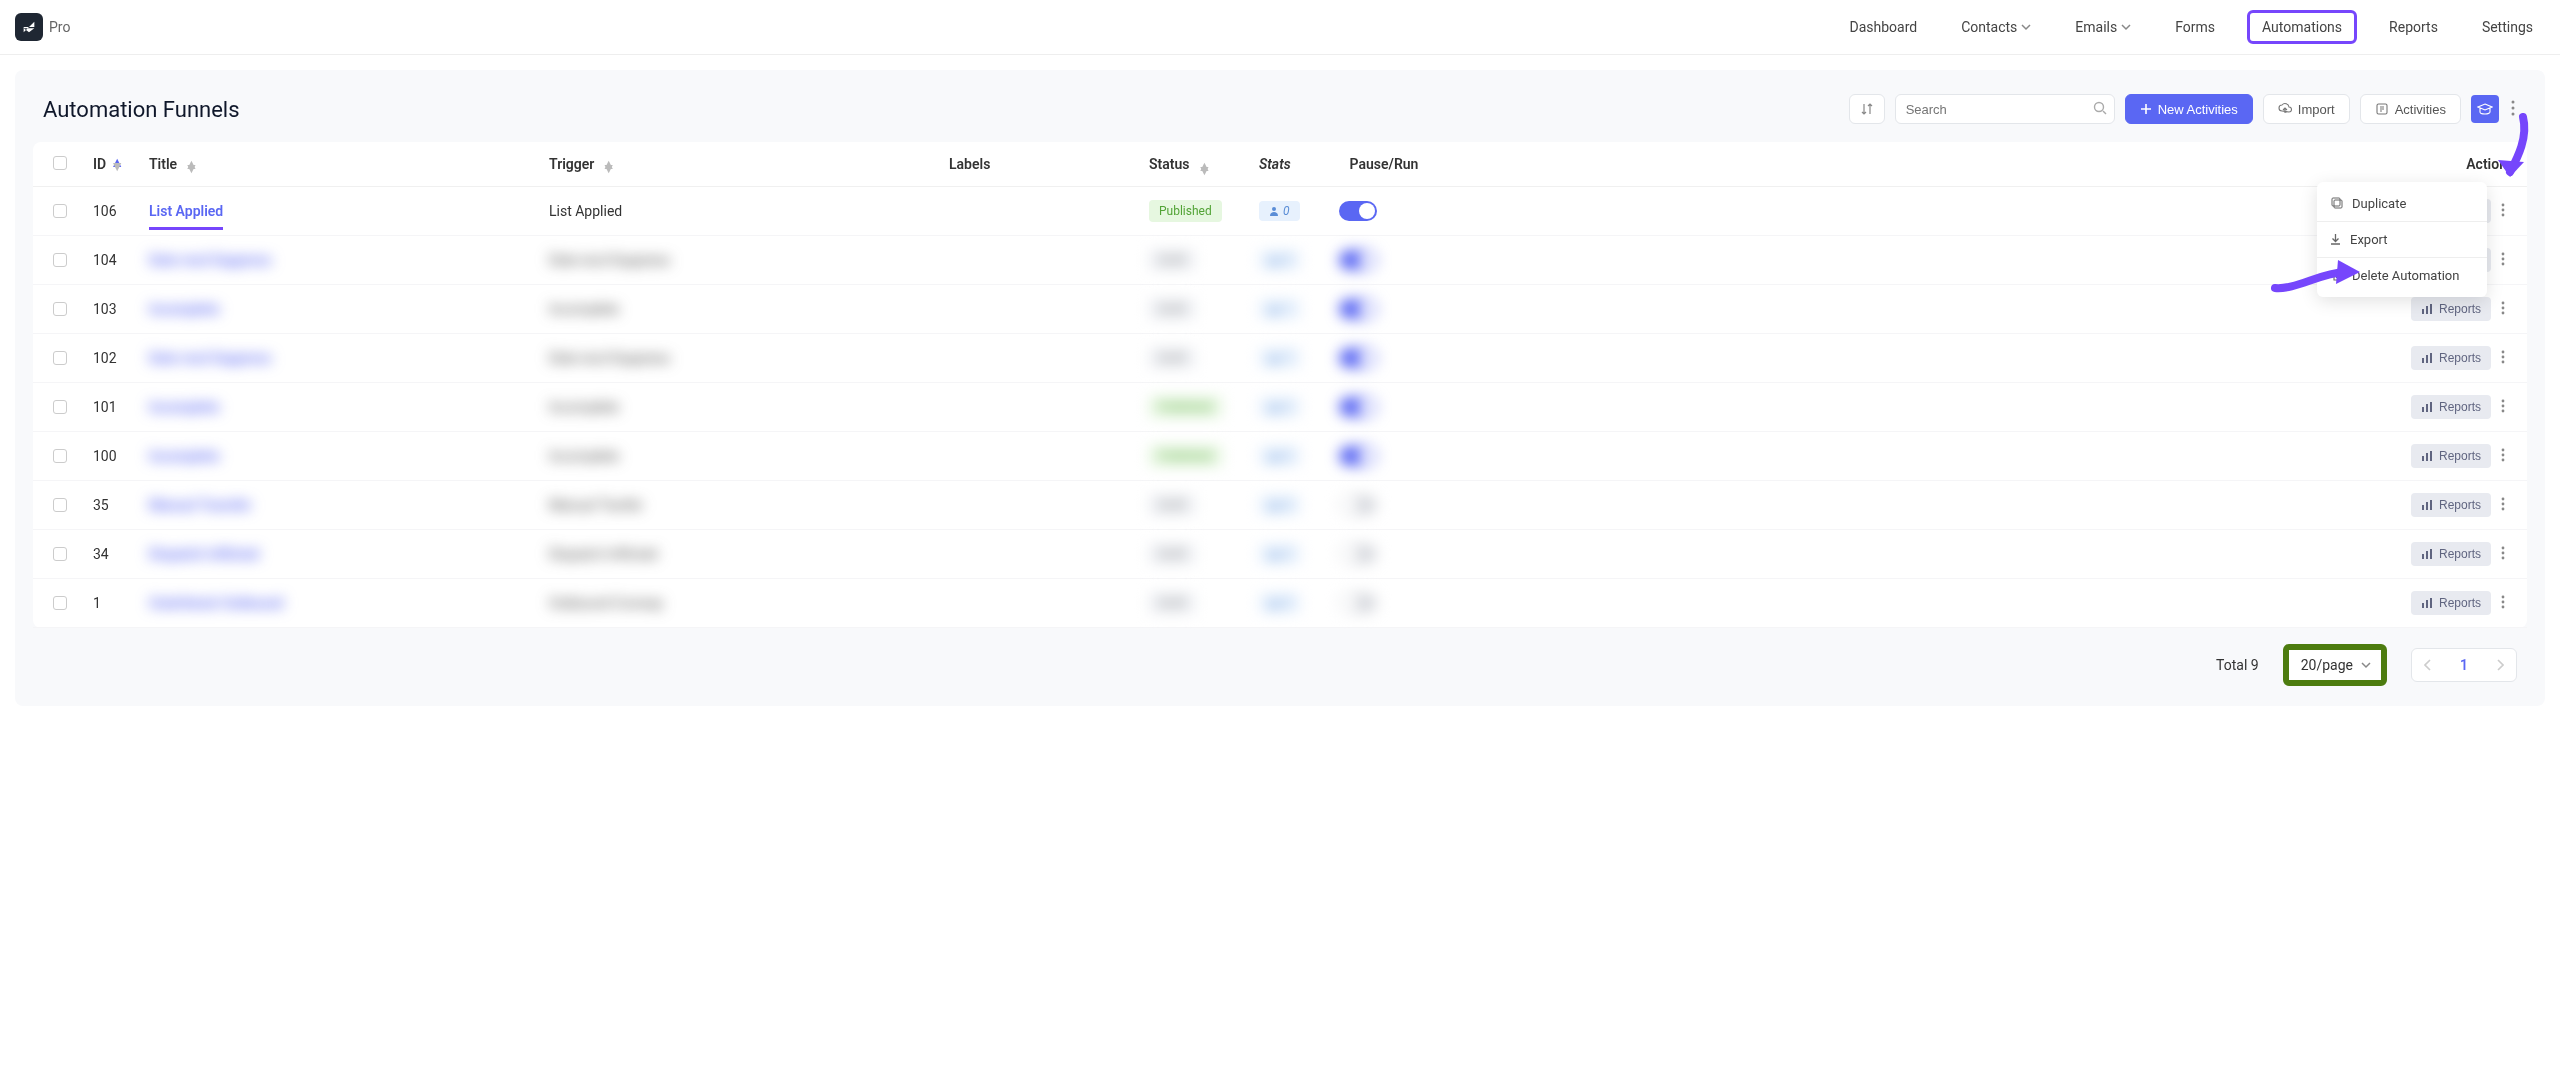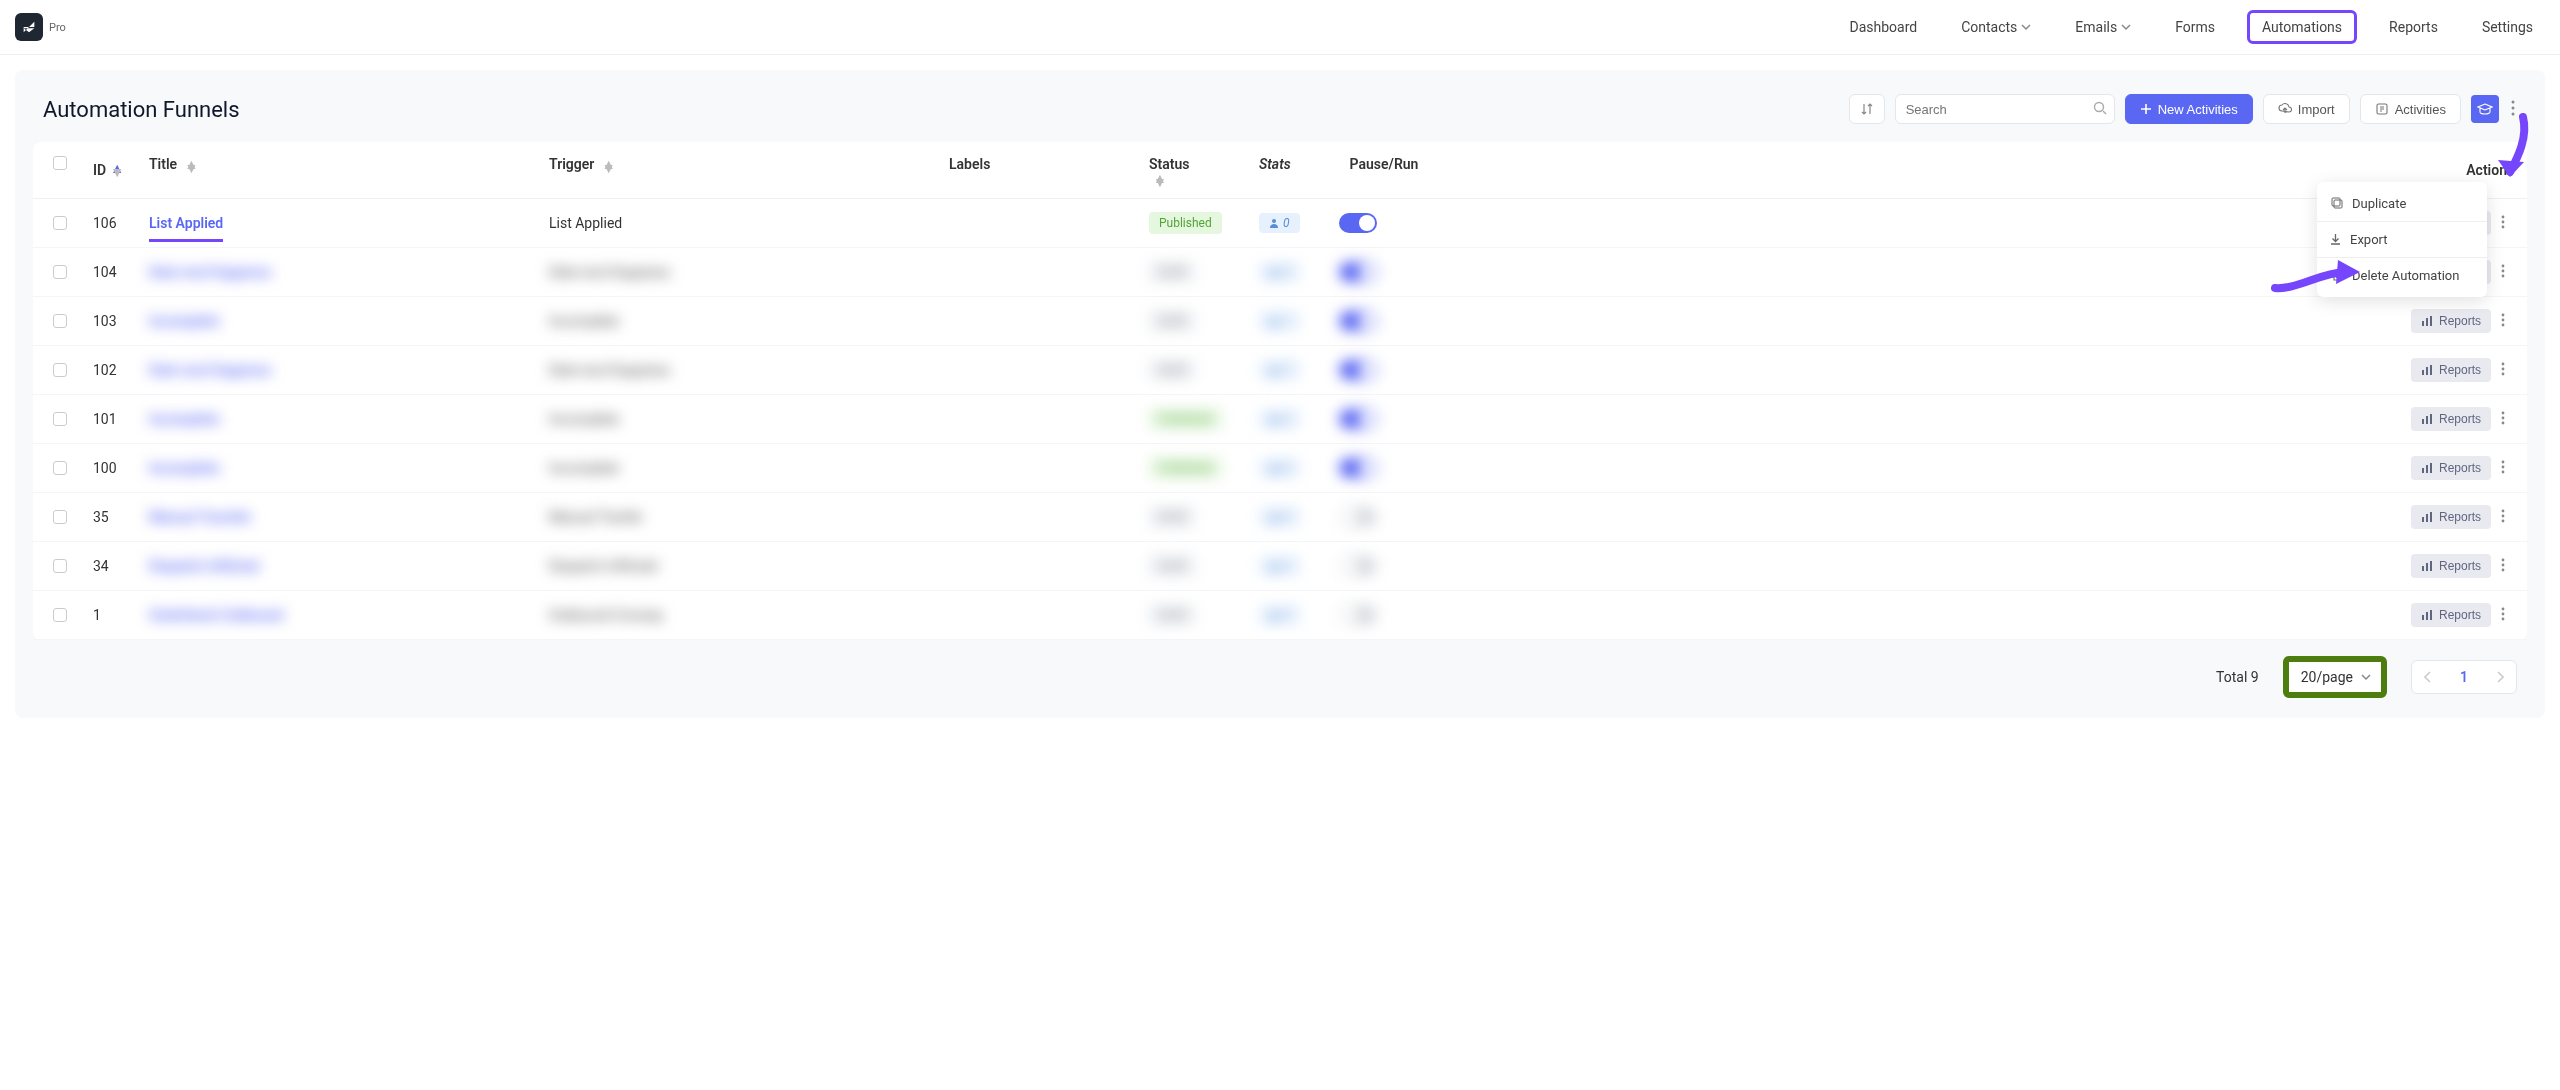--- a/index.html
+++ b/index.html
@@ -3,21 +3,21 @@
 <meta charset="utf-8">
 <style>
 * { margin: 0; padding: 0; box-sizing: border-box; }
 body { font-family: -apple-system, BlinkMacSystemFont, "Segoe UI", Roboto, sans-serif; background: #fff; color: #333; font-size: 14px; }
 
 
 .header { display: flex; align-items: center; justify-content: space-between; padding: 10px 15px; border-bottom: 1px solid #eee; }
 .logo-wrap { display: flex; align-items: center; gap: 6px; }
 .logo { width: 28px; height: 28px; background: #1f2733; border-radius: 6px; display: flex; align-items: center; justify-content: center; }
 .logo svg { width: 16px; height: 16px; }
-.pro-tag { font-size: 11px; color: #666; }
+.pro-tag { font-size: 14px; color: #666; }
 .nav { display: flex; gap: 20px; align-items: center; }
 .nav-item { display: flex; align-items: center; gap: 4px; color: #444; cursor: pointer; padding: 6px 12px; }
 .nav-item.active { border: 3px solid #7646fc; color: #444; border-radius: 6px; }
 
 
 .page { padding: 15px; }
 .panel { background: #f8f9fb; border-radius: 8px; padding: 18px 0; }
 .panel-head { display: flex; justify-content: space-between; align-items: center; padding: 6px 28px 18px; }
 .panel-title { font-size: 22px; font-weight: 400; color: #0f172a; }
 .toolbar { display: flex; gap: 10px; align-items: center; }
@@ -31,21 +31,21 @@
 
 
 .tbl { width: 100%; background: #fff; border-radius: 8px; margin: 0 18px; width: calc(100% - 36px); }
 .thead { display: flex; padding: 14px 20px; font-weight: 600; color: #333; border-bottom: 1px solid #f0f0f0; }
 .trow { display: flex; padding: 12px 20px; align-items: center; border-bottom: 1px solid #f5f5f7; position: relative; }
 .col-check { width: 40px; }
 .col-id { width: 56px; display: flex; align-items: center; gap: 4px; }
 .col-title { width: 400px; }
 .col-trigger { width: 400px; }
 .col-labels { width: 200px; }
-.col-status { width: 110px; display: flex; align-items: flex-start; gap: 4px; flex-direction: column; }
+.col-status { width: 110px; display: flex; align-items: flex-end; gap: 4px; }
 .col-stats { width: 80px; font-style: italic; }
 .col-pause { width: 90px; text-align: center; }
 .col-action { flex: 1; display: flex; justify-content: flex-end; align-items: center; gap: 8px; }
 .chk { width: 14px; height: 14px; border: 1.5px solid #ccc; border-radius: 3px; cursor: pointer; }
 .sort-ic { width: 10px; color: #bbb; display: inline-flex; flex-direction: column; line-height: 4px; }
 .sort-ic.active-up span:first-child { color: #5a67f3; }
 
 .title-link { color: #5a67f3; font-weight: 600; cursor: pointer; }
 .title-link.active { border-bottom: 3px solid #7646fc; padding-bottom: 8px; }
 .badge-pub { background: #e6f7e0; color: #52a336; padding: 4px 10px; border-radius: 4px; font-size: 12px; }

